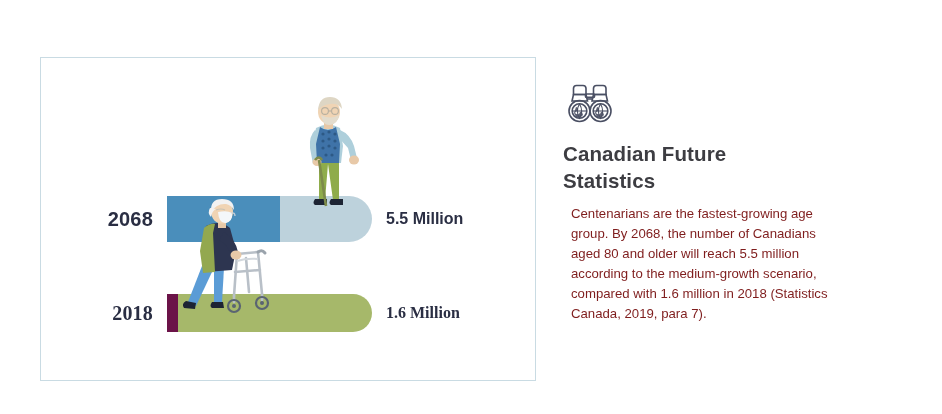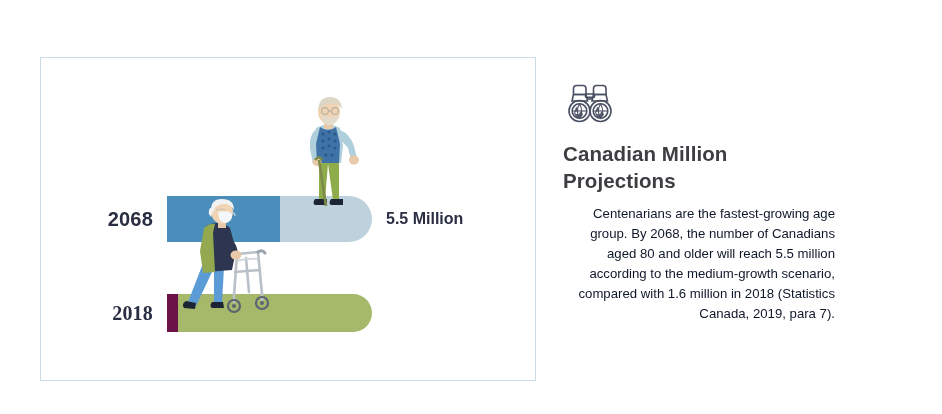--- a/index.html
+++ b/index.html
@@ -104,26 +104,25 @@
   #panel-heading {
     margin: 0 0 10px 0;
     font-size: 20.5px;
     font-weight: bold;
     line-height: 1.32;
     color: #3d3d42;
     letter-spacing: 0.1px;
     max-width: 215px;
   }
   #panel-body {
-    margin: 0;
+    margin: 8px;
     font-size: 13.2px;
     line-height: 1.52;
-    color: #0f172a;
+    color: #7f1d1d;
     max-width: 272px;
-    text-align: right;
   }
 </style>
 </head>
 <body>
 
 <div id="infographic-card" style="border-color: rgb(201, 219, 227);">
   <div class="chart-area">
 
     <div class="bar-row" id="bar-row-2068">
       <div class="year-label">2068</div>
@@ -137,20 +136,21 @@
     </div>
 
     <div class="bar-row" id="bar-row-2018">
       <div class="year-label">2018</div>
 
       <div class="bar-track" id="bar-track-2018">
         <div class="bar-seg" id="seg-2018-fill" style="width: 5.5%; background: rgb(107, 19, 72);"></div>
         <div class="bar-seg" id="seg-2018-rest" style="width: 94.5%; background: rgb(166, 184, 106);"></div>
       </div>
 
+      <div class="value-label">1.6 Million</div>
     </div>
 
     <svg class="figure-svg" id="figure-man-cane" width="92" height="118" viewBox="0 0 92 118">
 
       <path d="M30 62 L30 104 L36 104 L39 68 L44 104 L50 104 L50 62 Z" fill="#8fac4b"></path>
 
       <path d="M26 103 q-3 4 0 6 h12 v-6 z" fill="#1d2433"></path>
       <path d="M42 103 q-3 4 0 6 h12 v-6 z" fill="#1d2433"></path>
 
       <path d="M26 34 q-6 6 -5 18 l3 16 6 -1 -2 -15 4 -13 z" fill="#aecfdb"></path>
@@ -273,16 +273,16 @@
 
       <path d="M30.2 29 h14.6" stroke-width="1.1"></path>
       <path d="M37.5 21.7 q4.2 7.3 0 14.6 q-4.2 -7.3 0 -14.6" stroke-width="1.1"></path>
     </g>
     <g fill="#4a4f63">
       <path d="M13 25 q3 1 2 3 q-2 1 -3 3 q2 2 4 1 q1 -3 3 -2 l1 3 -3 3 -4 -1 -2 -4 z" opacity="0.9"></path>
       <path d="M34 25 q3 1 2 3 q-2 1 -3 3 q2 2 4 1 q1 -3 3 -2 l1 3 -3 3 -4 -1 -2 -4 z" opacity="0.9"></path>
     </g>
   </svg>
 
-  <h2 id="panel-heading">Canadian Million Projections</h2>
+  <h2 id="panel-heading">Canadian Future Statistics</h2>
 
   <p id="panel-body">Centenarians are the fastest-growing age group. By 2068, the number of Canadians aged 80 and older will reach 5.5 million according to the medium-growth scenario, compared with 1.6 million in 2018 (Statistics Canada, 2019, para 7).</p>
 </div>
 
 </body></html>

